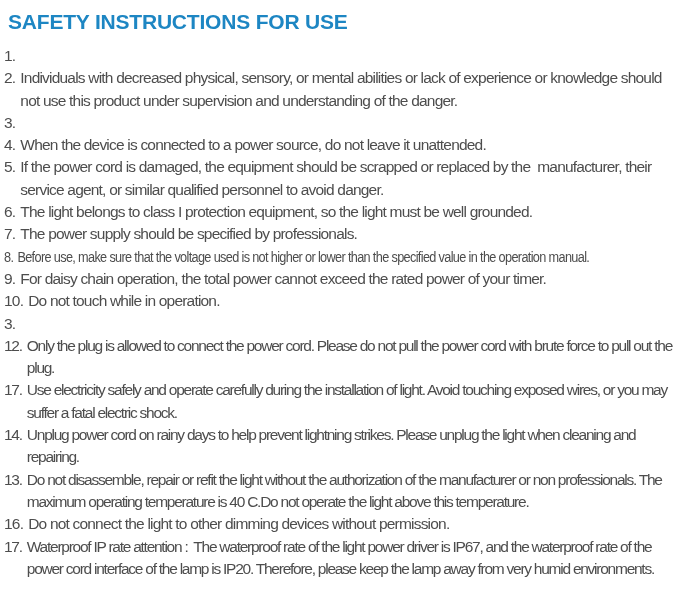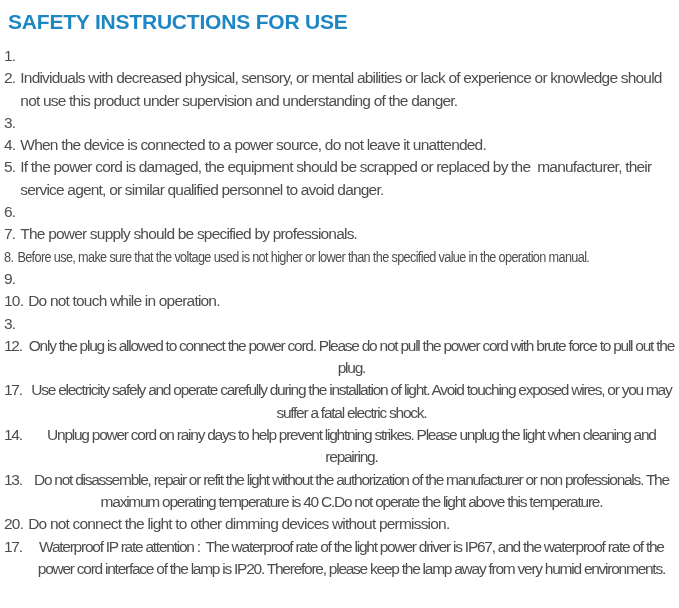--- a/index.html
+++ b/index.html
@@ -34,21 +34,21 @@
   }
   .num{
     flex:0 0 auto;
     white-space:pre;
     margin-right:5px;
   }
   .text{
     white-space:pre-wrap;
   }
   
-  .c2{letter-spacing:-1.25px;text-align:center;}
+  .c2{letter-spacing:-1.25px;}
   
   .fit{
     transform:scaleX(0.82);
     transform-origin:0 50%;
   }
   .fit .text{white-space:pre;}
 </style>
 </head>
 <body>
 
@@ -76,34 +76,36 @@
       <span class="text">When the device is connected to a power source, do not leave it unattended.</span>
     </li>
 
     <li class="item">
       <span class="num">5.</span>
       <span class="text">If the power cord is damaged, the equipment should be scrapped or replaced by the  manufacturer, their service agent, or similar qualified personnel to avoid danger.</span>
     </li>
 
     <li class="item">
       <span class="num">6.</span>
+      <span class="text">The light belongs to class I protection equipment, so the light must be well grounded.</span>
     </li>
 
     <li class="item">
       <span class="num">7.</span>
       <span class="text">The power supply should be specified by professionals.</span>
     </li>
 
     <li class="item fit">
       <span class="num">8.</span>
       <span class="text">Before use, make sure that the voltage used is not higher or lower than the specified value in the operation manual.</span>
     </li>
 
     <li class="item">
       <span class="num">9.</span>
+      <span class="text">For daisy chain operation, the total power cannot exceed the rated power of your timer.</span>
     </li>
 
     <li class="item">
       <span class="num">10.</span>
       <span class="text">Do not touch while in operation.</span>
     </li>
 
     <li class="item">
       <span class="num">3.</span>
     </li>
@@ -122,21 +124,21 @@
       <span class="num">14.</span>
       <span class="text">Unplug power cord on rainy days to help prevent lightning strikes. Please unplug the light when cleaning and repairing.</span>
     </li>
 
     <li class="item c2">
       <span class="num">13.</span>
       <span class="text">Do not disassemble, repair or refit the light without the authorization of the manufacturer or non professionals. The maximum operating temperature is 40 C.Do not operate the light above this temperature.</span>
     </li>
 
     <li class="item">
-      <span class="num">20.</span>
+      <span class="num">16.</span>
       <span class="text">Do not connect the light to other dimming devices without permission.</span>
     </li>
 
     <li class="item c2">
       <span class="num">17.</span>
       <span class="text">Waterproof IP rate attention :  The waterproof rate of the light power driver is IP67, and the waterproof rate of the power cord interface of the lamp is IP20. Therefore, please keep the lamp away from very humid environments.</span>
     </li>
 
   </ul>
 </div>

